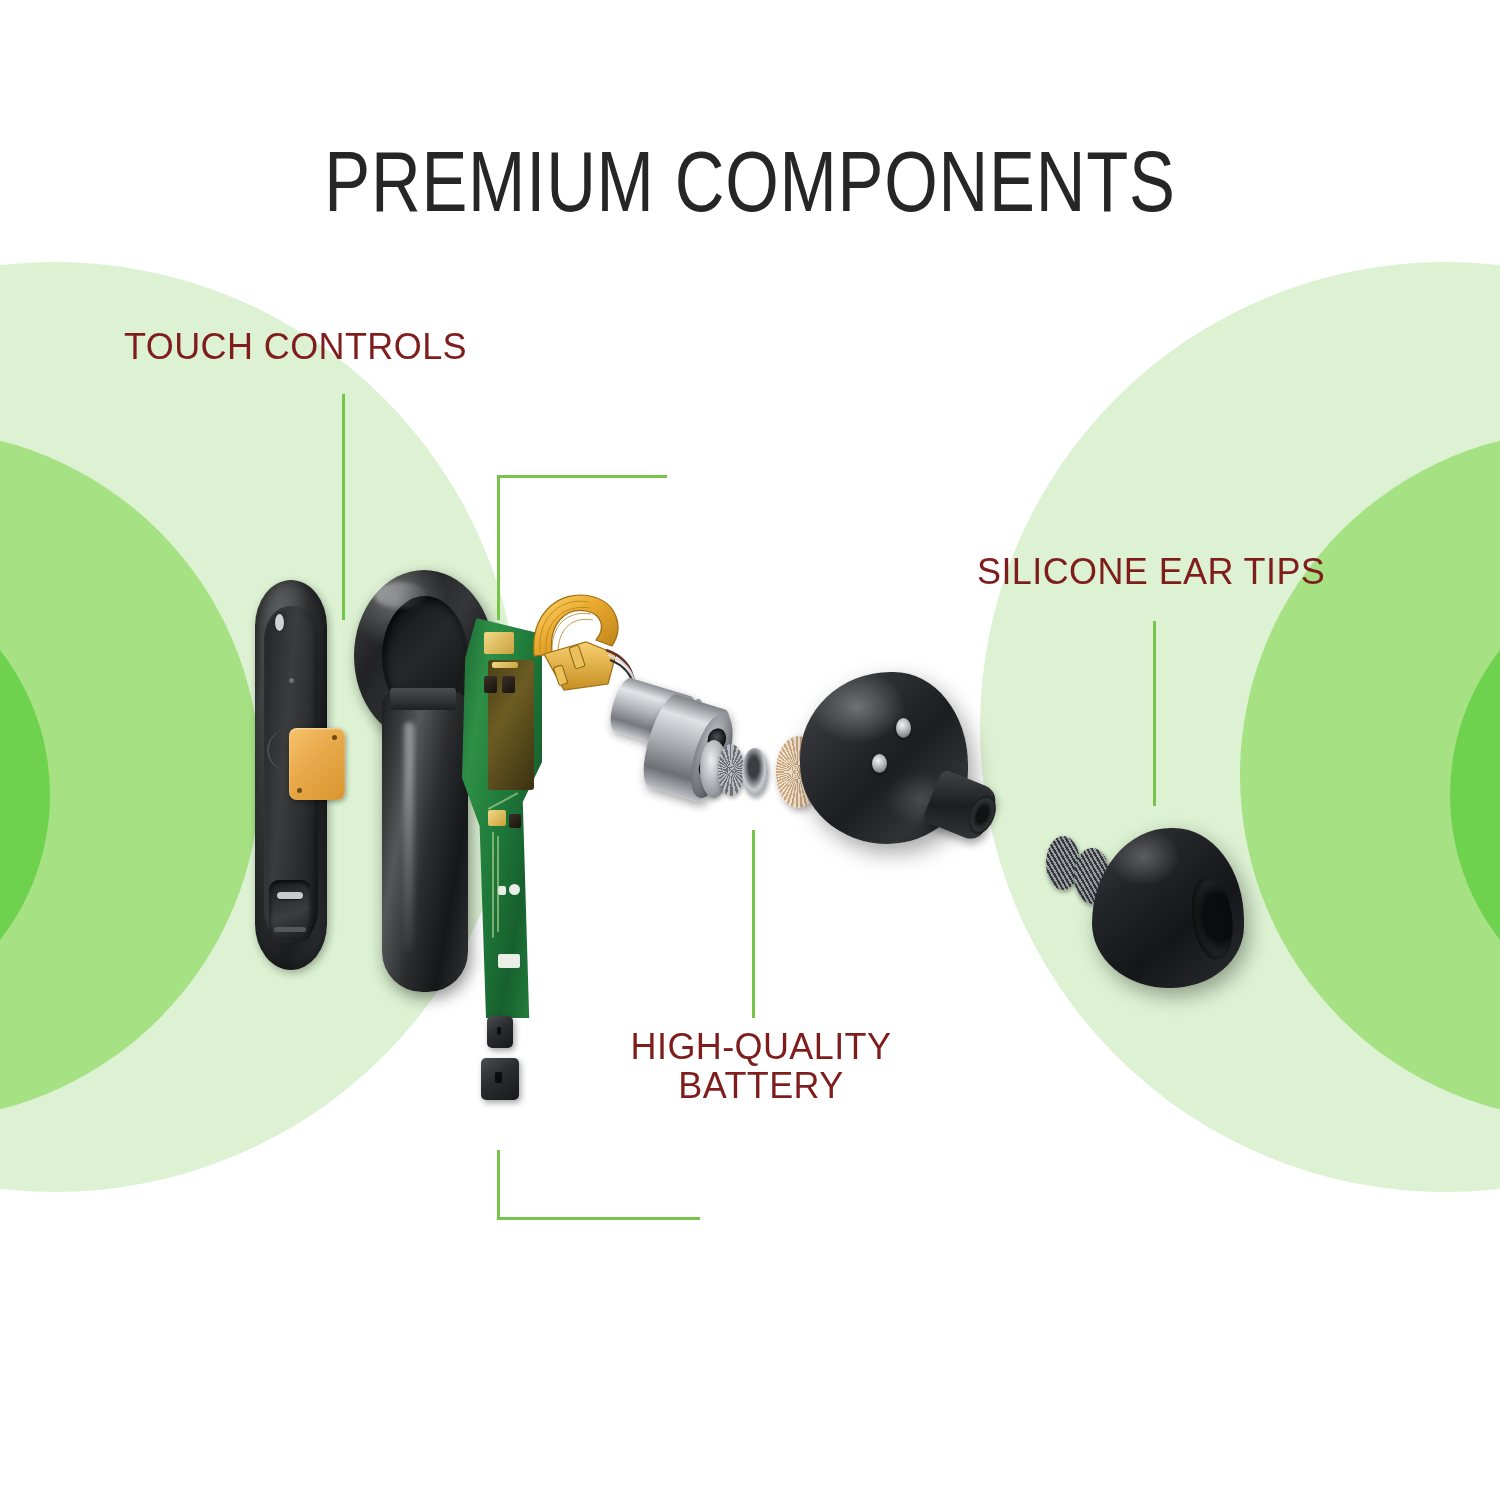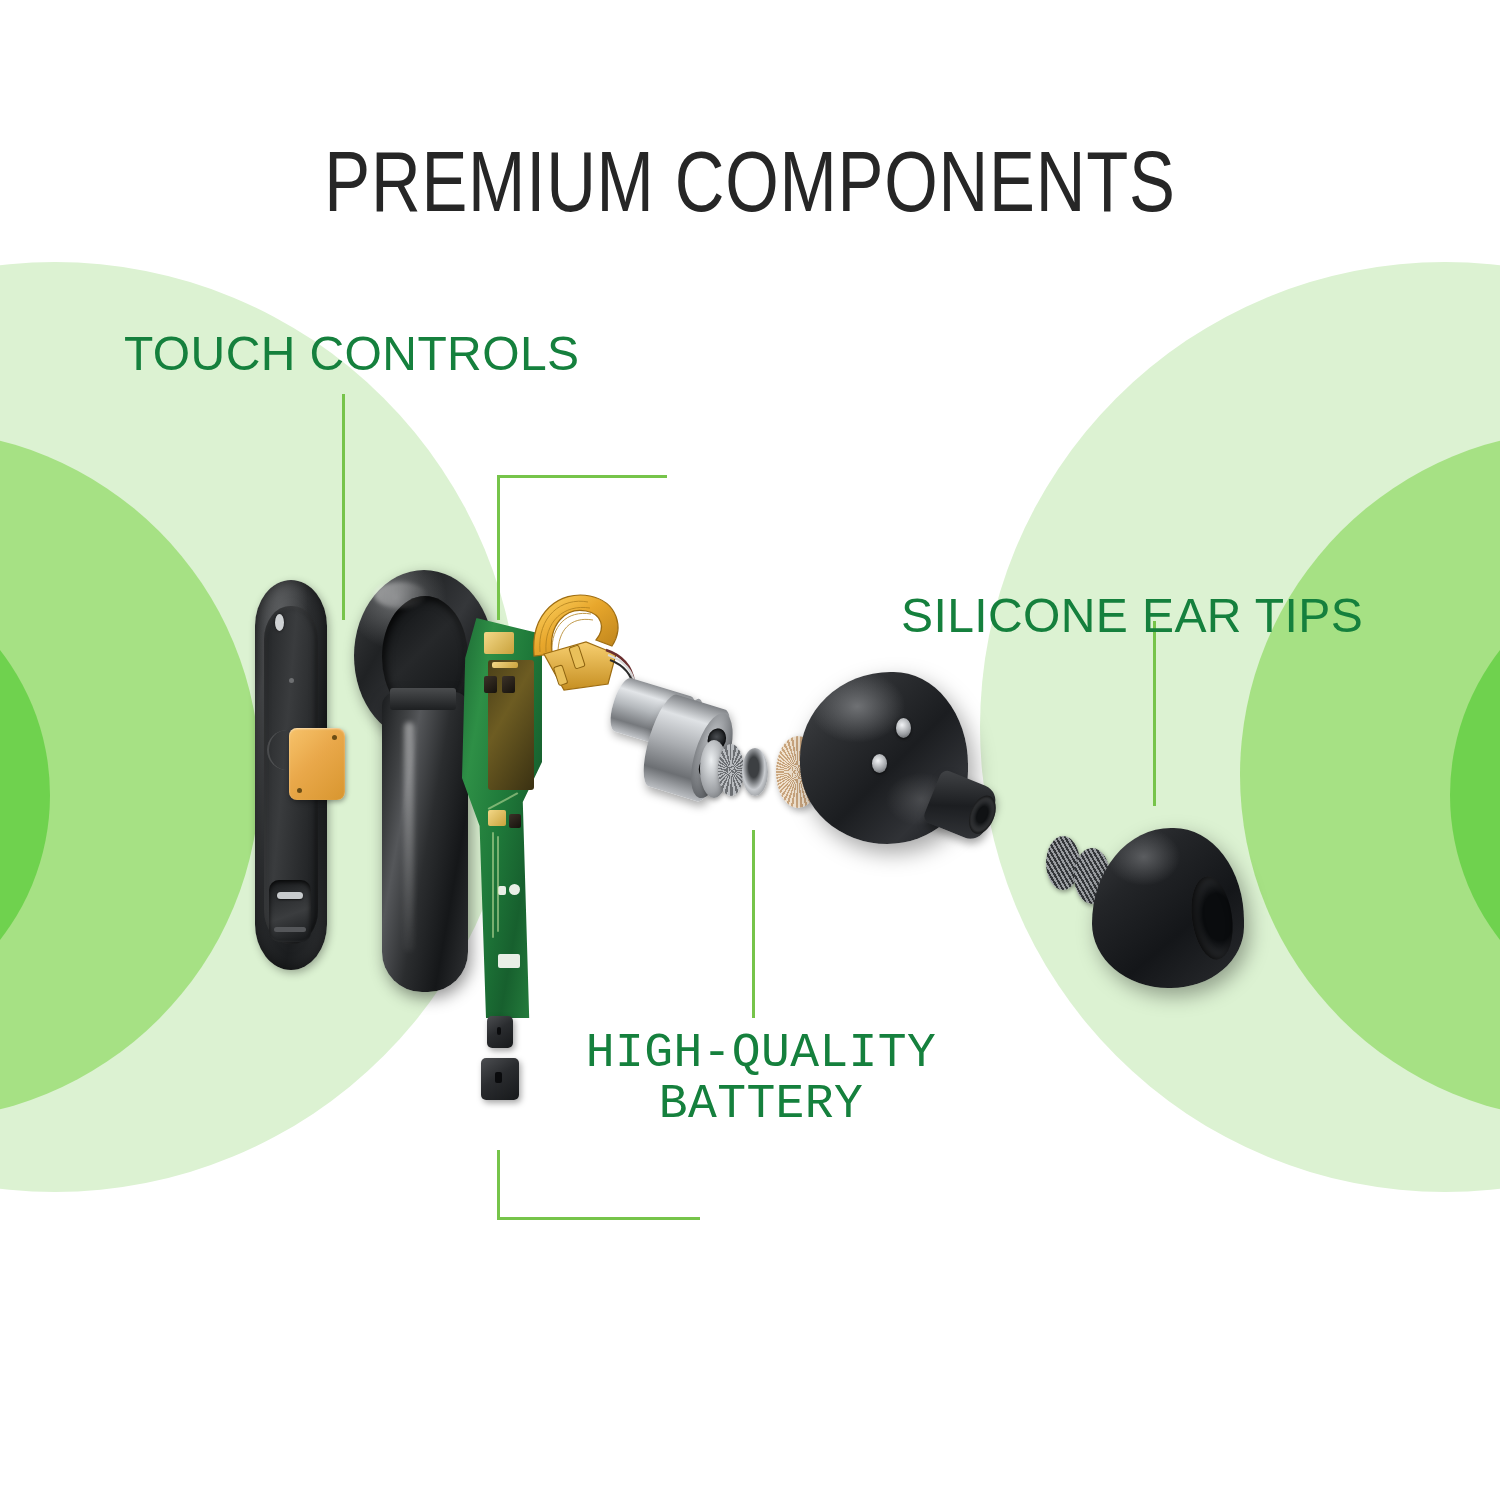--- a/index.html
+++ b/index.html
@@ -29,28 +29,28 @@
     font-weight:400;
     transform:scaleX(0.80);
     transform-origin:center top;
     white-space:nowrap;
   }
 
   
   .label {
     position:absolute;
     z-index:6;
-    color:#15803d;
-    font-size:48px;
+    color:#7f1d1d;
+    font-size:36px;
     line-height:1.07;
     letter-spacing:0.4px;
     font-weight:400;
     white-space:nowrap;
   }
-  .label.centered { text-align:center; white-space:normal;font-family:Liberation Mono, monospace; }
+  .label.centered { text-align:center; white-space:normal; }
 
   
   .leader { position:absolute; z-index:5; pointer-events:none; }
   .leader .v { position:absolute; width:3px; background:#76c44a; }
   .leader .h { position:absolute; height:3px; background:#76c44a; }
 
   
   .art { position:absolute; z-index:4; }
 
   
@@ -455,21 +455,21 @@
   </div>
 
   <div class="leader" style="left:497px; top:1150px; width:203px; height:70px;">
     <div class="v" style="left:0; top:0; height:70px;"></div>
     <div class="h" style="left:0; top:67px; width:203px;"></div>
   </div>
 
   <div class="label" style="left:124px; top:328px;">TOUCH CONTROLS</div>
 
 
-  <div class="label" style="left:901px; top:553px;margin-top:37px;">SILICONE EAR TIPS</div>
+  <div class="label" style="left:977px; top:553px;">SILICONE EAR TIPS</div>
 
   <div class="label centered" style="left:556px; top:1028px; width:410px;">
     <span>HIGH-QUALITY</span><br>
     <span>BATTERY</span>
   </div>
 
 
 </div>
 
 </body></html>

